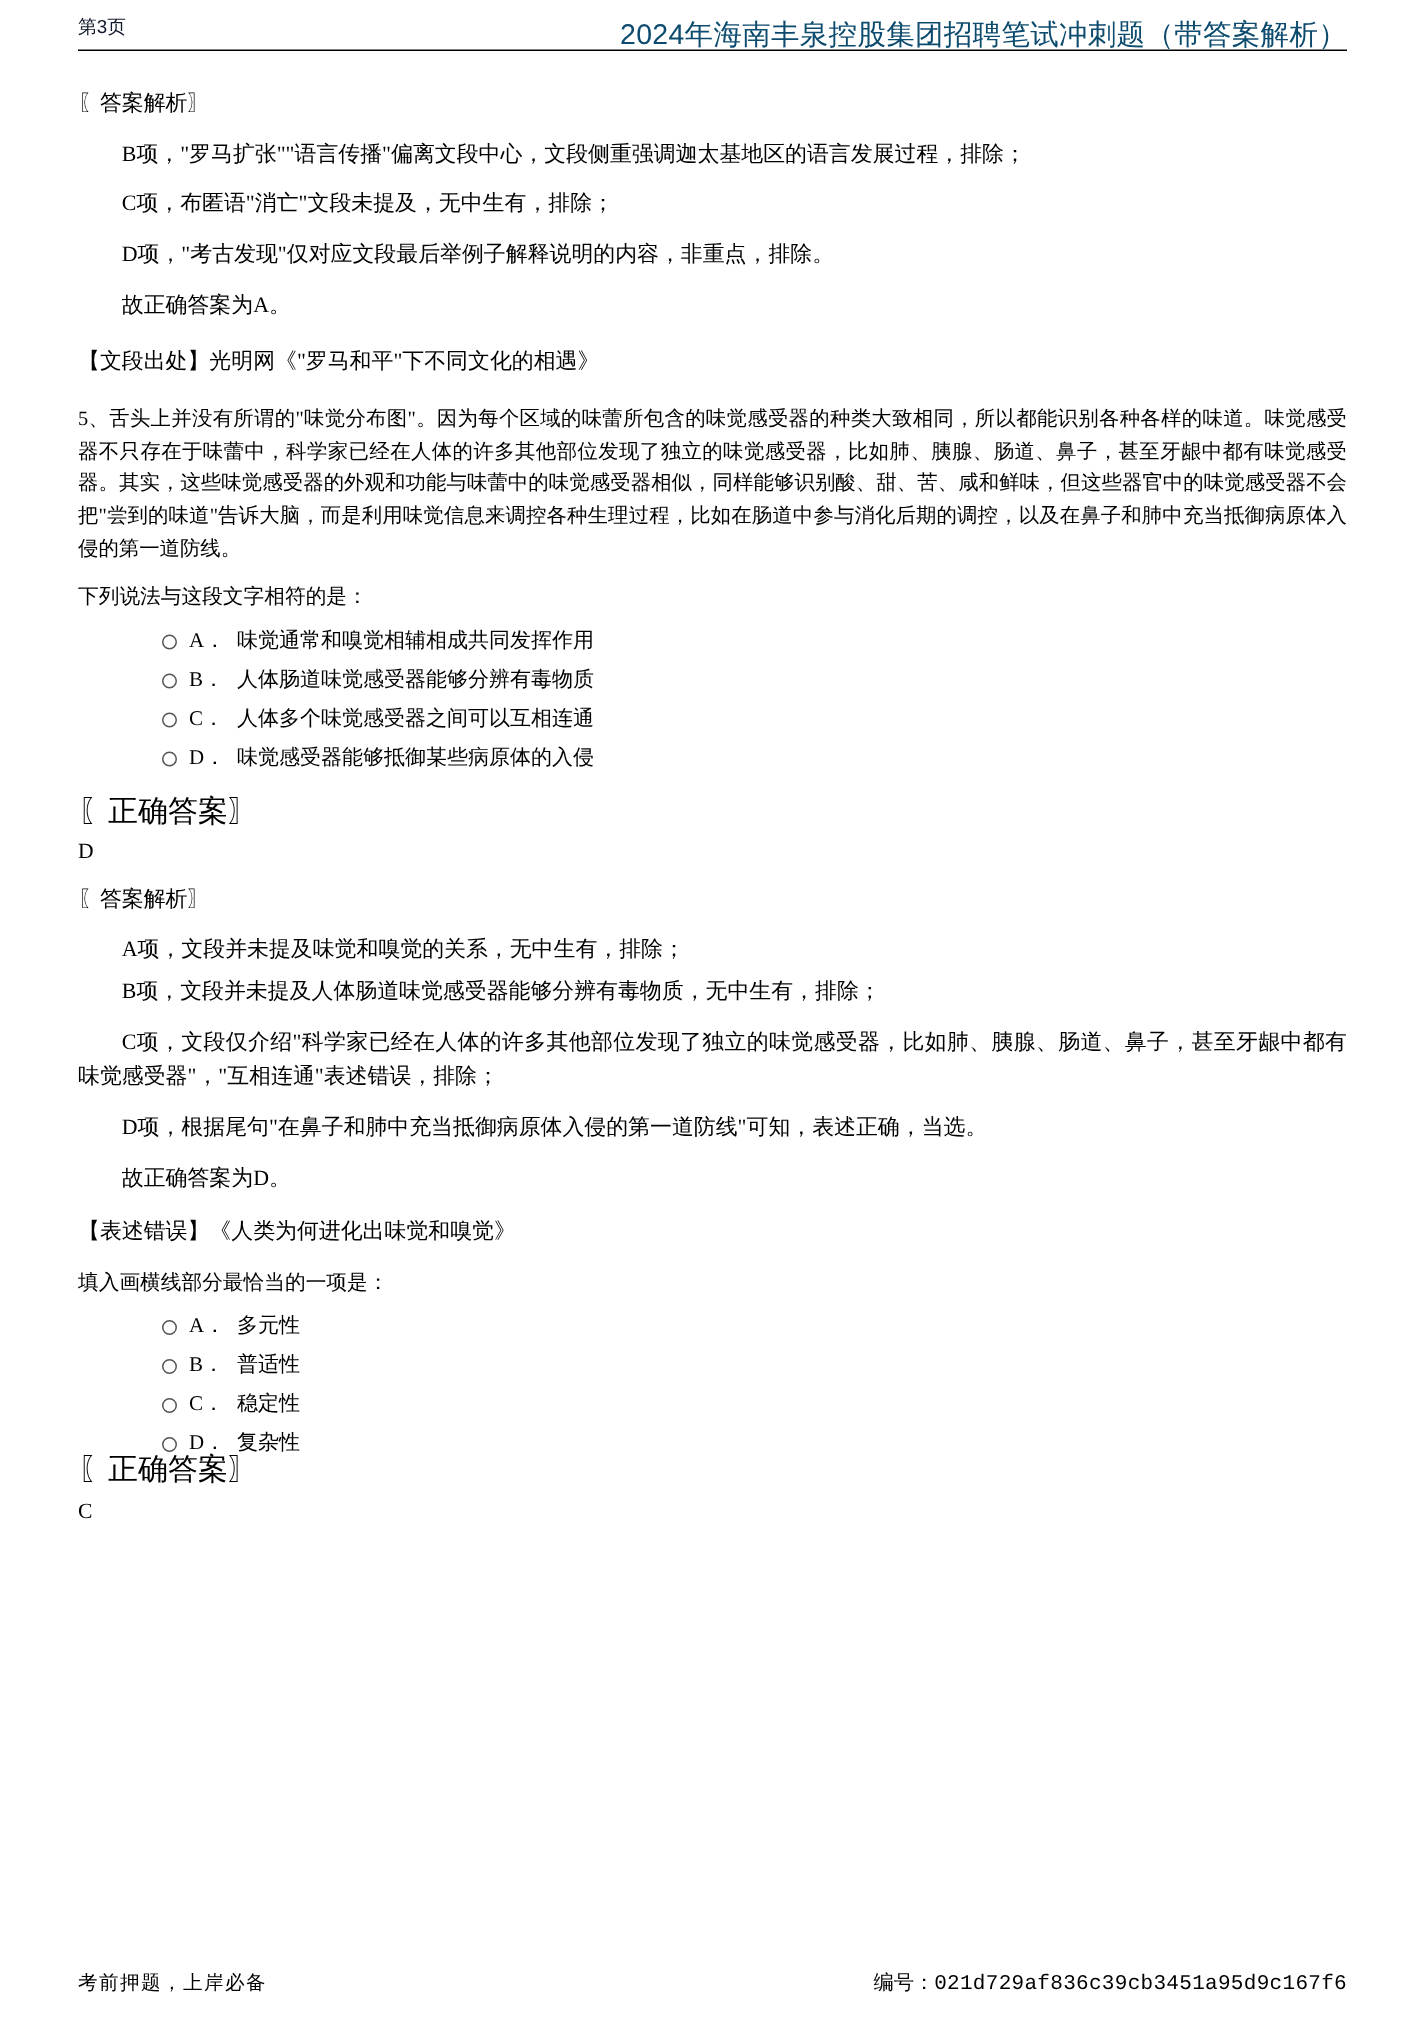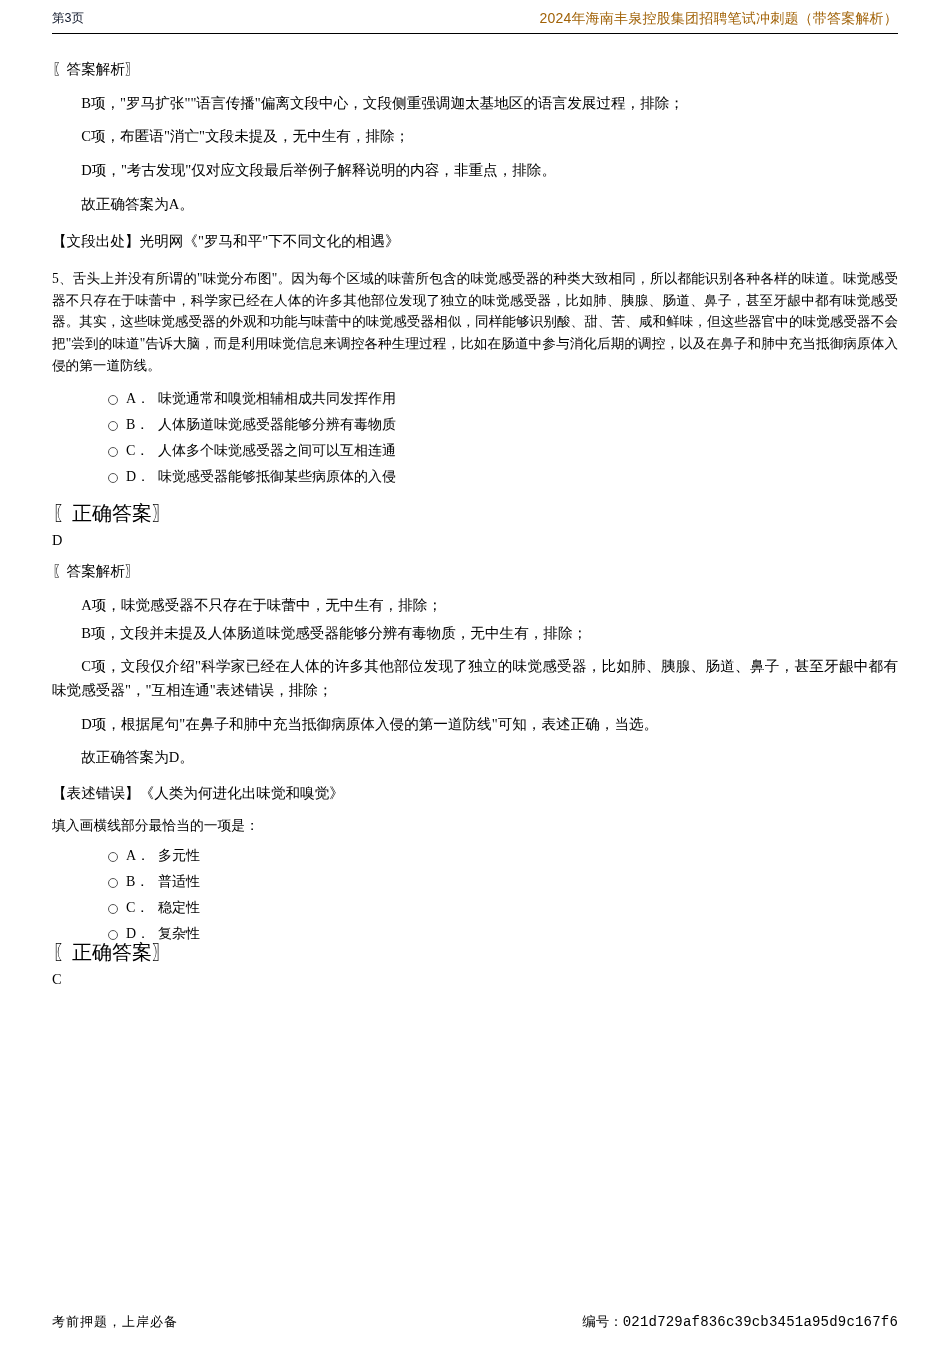--- a/index.html
+++ b/index.html
@@ -31,22 +31,22 @@
     justify-content: space-between;
     padding-top: 10px;
     box-sizing: border-box;
   }
   .header-left {
     font-size: 12.5px;
     color: #0f172a;
     font-family: "Liberation Sans", sans-serif;
   }
   .header-right {
-    font-size: 14px;
-    color: #a16207;
+    font-size: 19px;
+    color: #0c4a6e;
     font-family: "Liberation Sans", sans-serif;
     letter-spacing: 0.2px;
   }
   .header-rule {
     position: absolute;
     left: 52px;
     right: 52px;
     top: 33px;
     border-top: 1px solid #000;
     height: 0;
@@ -160,20 +160,21 @@
   <div class="content">
 
     <div class="lbl">〖答案解析〗</div>
     <div class="para indent2" style="margin-top:10px">B项，"罗马扩张""语言传播"偏离文段中心，文段侧重强调迦太基地区的语言发展过程，排除；</div>
     <div class="para indent2" style="margin-top:10px">C项，布匿语"消亡"文段未提及，无中生有，排除；</div>
     <div class="para indent2" style="margin-top:10px">D项，"考古发现"仅对应文段最后举例子解释说明的内容，非重点，排除。</div>
     <div class="para indent2" style="margin-top:10px">故正确答案为A。</div>
     <div class="lbl" style="margin-top:14px">【文段出处】光明网《"罗马和平"下不同文化的相遇》</div>
 
     <div class="q-stem">5、舌头上并没有所谓的"味觉分布图"。因为每个区域的味蕾所包含的味觉感受器的种类大致相同，所以都能识别各种各样的味道。味觉感受器不只存在于味蕾中，科学家已经在人体的许多其他部位发现了独立的味觉感受器，比如肺、胰腺、肠道、鼻子，甚至牙龈中都有味觉感受器。其实，这些味觉感受器的外观和功能与味蕾中的味觉感受器相似，同样能够识别酸、甜、苦、咸和鲜味，但这些器官中的味觉感受器不会把"尝到的味道"告诉大脑，而是利用味觉信息来调控各种生理过程，比如在肠道中参与消化后期的调控，以及在鼻子和肺中充当抵御病原体入侵的第一道防线。</div>
+    <div class="q-ask">下列说法与这段文字相符的是：</div>
 
     <div class="options">
       <div class="opt">
         <span class="radio"></span>
         <span class="opt-letter">A．</span>
         <span class="opt-text">味觉通常和嗅觉相辅相成共同发挥作用</span>
       </div>
       <div class="opt">
         <span class="radio"></span>
         <span class="opt-letter">B．</span>
@@ -188,21 +189,21 @@
         <span class="radio"></span>
         <span class="opt-letter">D．</span>
         <span class="opt-text">味觉感受器能够抵御某些病原体的入侵</span>
       </div>
     </div>
 
     <div class="answer-label">〖正确答案〗</div>
     <div class="answer-value">D</div>
 
     <div class="lbl" style="margin-top:8px">〖答案解析〗</div>
-    <div class="para indent2" style="margin-top:10px">A项，味觉感受器不只存在于味蕾中，无中生有，排除；</div>
+    <div class="para indent2" style="margin-top:10px">A项，文段并未提及味觉和嗅觉的关系，无中生有，排除；</div>
     <div class="para indent2" style="">B项，文段并未提及人体肠道味觉感受器能够分辨有毒物质，无中生有，排除；</div>
     <div class="para indent2" style="margin-top:10px">C项，文段仅介绍"科学家已经在人体的许多其他部位发现了独立的味觉感受器，比如肺、胰腺、肠道、鼻子，甚至牙龈中都有味觉感受器"，"互相连通"表述错误，排除；</div>
     <div class="para indent2" style="margin-top:10px">D项，根据尾句"在鼻子和肺中充当抵御病原体入侵的第一道防线"可知，表述正确，当选。</div>
     <div class="para indent2" style="margin-top:10px">故正确答案为D。</div>
     <div class="lbl" style="margin-top:12px">【表述错误】《人类为何进化出味觉和嗅觉》</div>
 
     <div class="q-ask">填入画横线部分最恰当的一项是：</div>
 
     <div class="options">
       <div class="opt">

